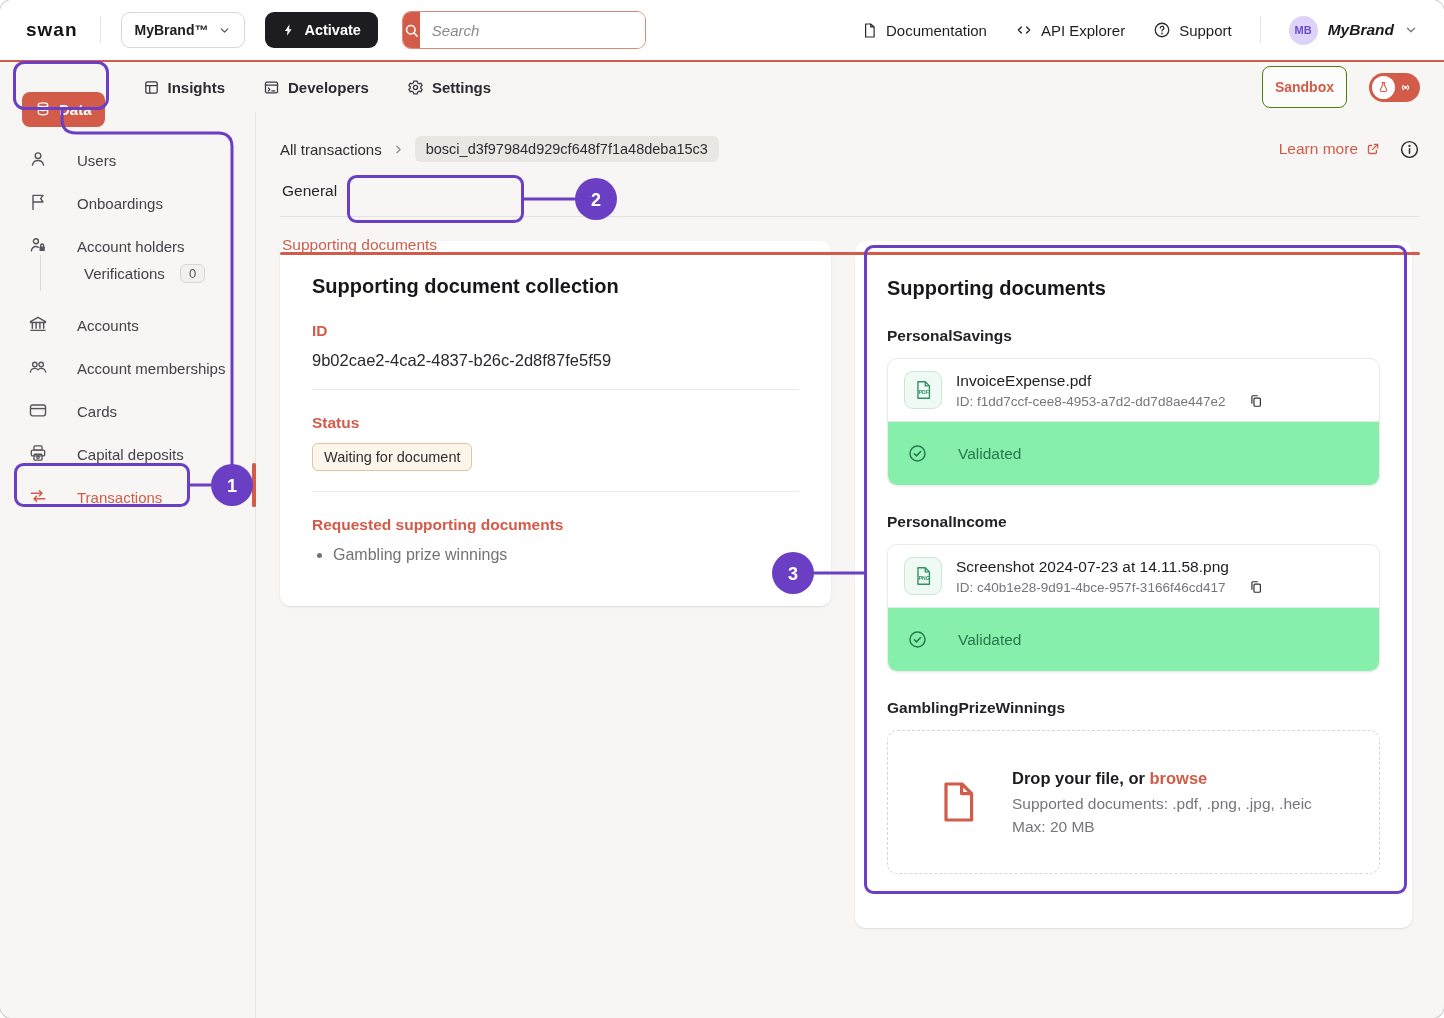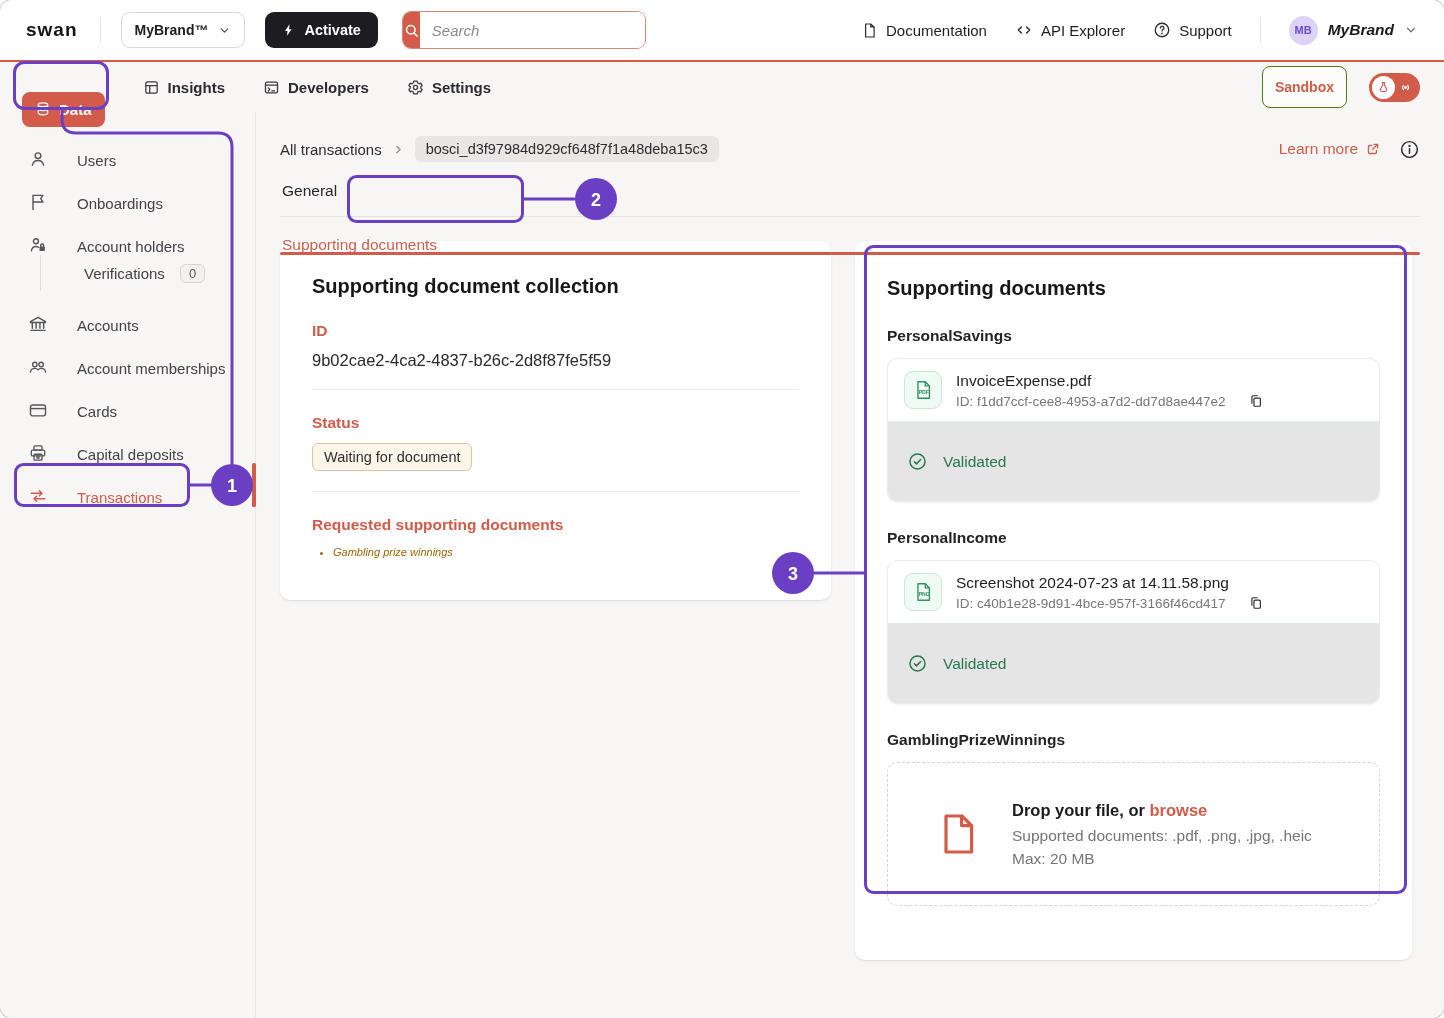--- a/index.html
+++ b/index.html
@@ -125,39 +125,39 @@
 
   .card-left { width:551px; padding:34px 32px 42px; }
   .fieldlabel { margin-top:24px; font-size:15.5px; font-weight:600; color:#d25b49; }
   .fieldvalue { margin-top:11px; font-size:16.5px; color:#29292e; padding-bottom:19px; border-bottom:1px solid #eceae7; }
   .status-wrap { margin-top:11px; padding-bottom:20px; border-bottom:1px solid #eceae7; }
   .status-badge {
     display:inline-block; background:#fcf5ea; border:1px solid #e0c49c; color:#2f2f33;
     border-radius:6px; padding:5px 11px; font-size:14.5px;
   }
   .req-list { margin:12px 0 0 21px; }
-  .req-list li { font-size:11px; color:#a16207;font-style:italic; }
+  .req-list li { font-size:16px; color:#737373; }
 
   .card-right { width:557px; padding:36px 32px 54px; }
   .sec-name { margin-top:27px; font-size:15.5px; font-weight:600; color:#232328; }
   .doc-tile {
     margin-top:13px; border:1px solid #edebe8; border-radius:10px; overflow:hidden;
     box-shadow:0 1px 2px rgba(25,20,15,.05); background:#fff; cursor:pointer;
   }
   .doc-row { display:flex; align-items:center; gap:14px; padding:12px 16px; }
   .ficon {
     width:38px; height:38px; border:1px solid #cbe7d6; background:#f0faf4; border-radius:9px;
     display:grid; place-items:center; flex:none;
   }
   .fname { font-size:15.5px; color:#1d1d22; }
   .fid { margin-top:4px; font-size:13.5px; color:#77757b; display:flex; align-items:center; gap:24px; }
   .fid svg { stroke:#2c2c31; cursor:pointer; }
   .doc-status {
-    background:#e5e5e5; border-top:1px solid #dcefe4; padding:29px 19px;
-    display:flex; align-items:center; gap:15px; color:#27794c; font-size:15.5px;
+    background:#86efac; border-top:1px solid #dcefe4; padding:21px 19px;
+    display:flex; align-items:center; gap:30px; color:#27794c; font-size:15.5px;
   }
   .dropzone {
     margin-top:13px; height:144px; border:1.5px dashed #d7d5d1; border-radius:10px;
     display:flex; align-items:center; gap:30px; padding-left:46px; cursor:pointer;
   }
   .drop-line1 { font-size:16.5px; font-weight:700; color:#1b1b20; }
   .drop-line1 .browse { color:#d25b49; cursor:pointer; }
   .drop-line2 { margin-top:7px; font-size:15.5px; color:#77757b; }
   .drop-line3 { margin-top:5px; font-size:15.5px; color:#77757b; }
 

